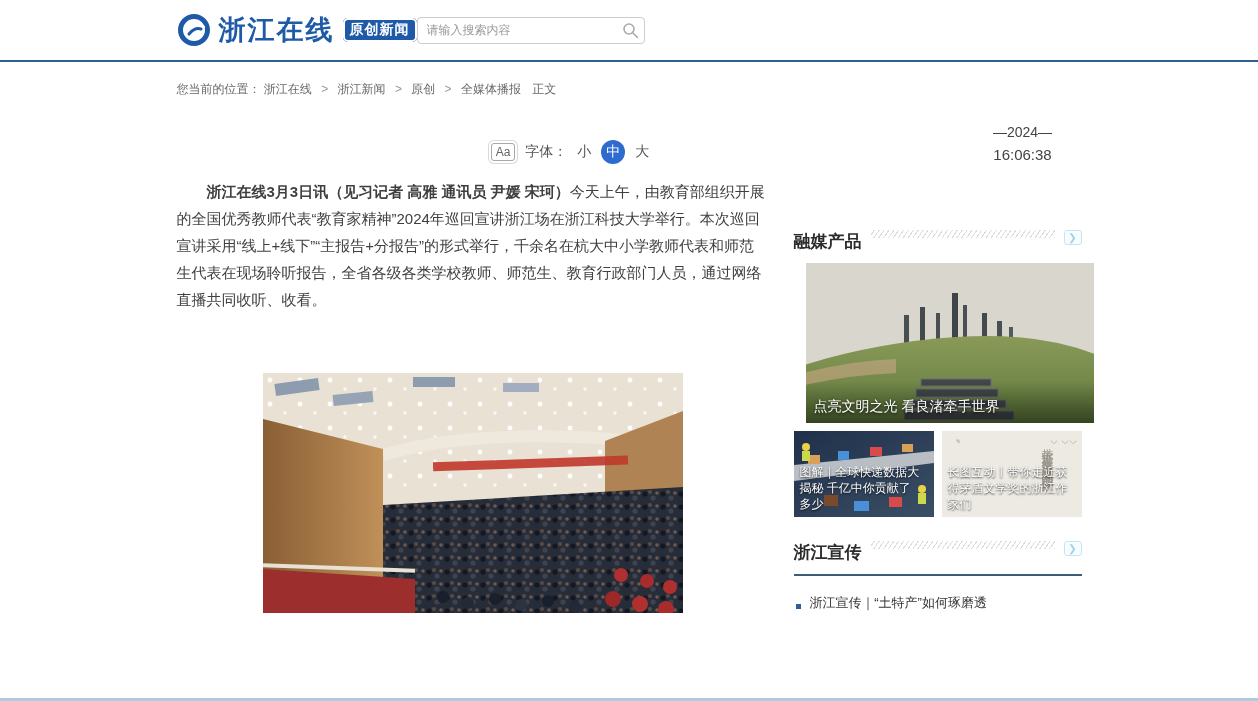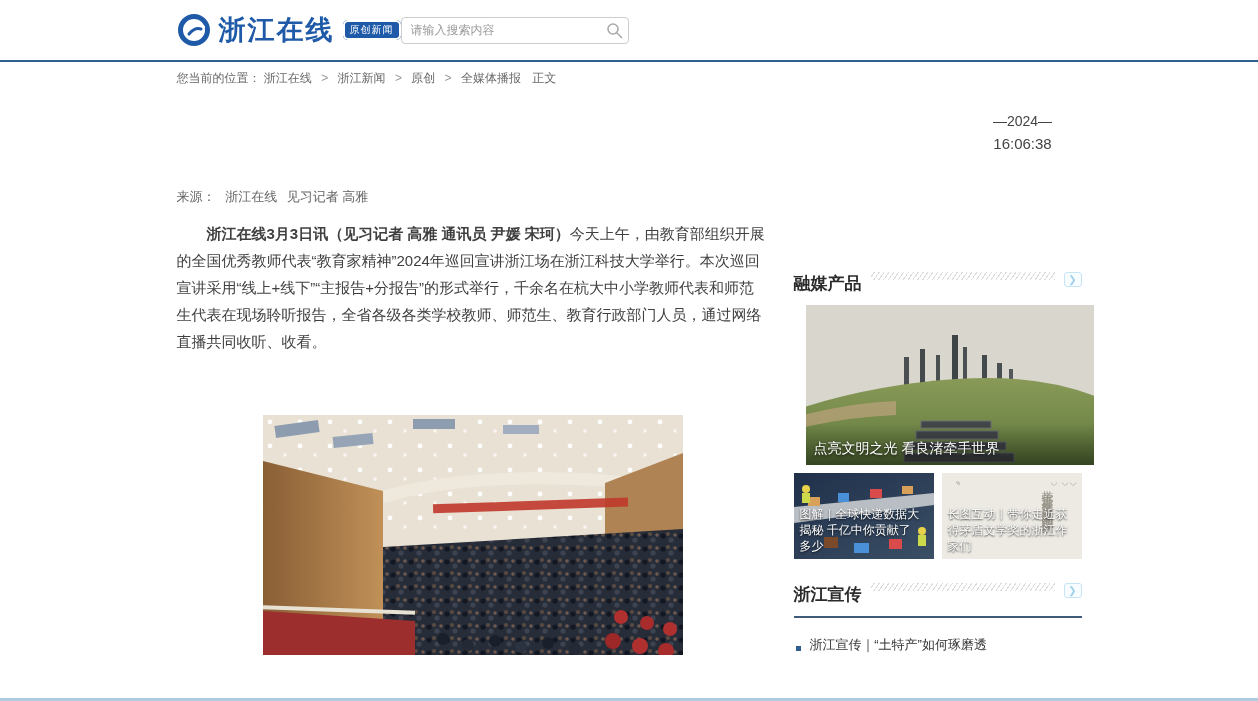--- a/index.html
+++ b/index.html
@@ -9,32 +9,32 @@
     background:#fff; color:#333; position:relative; overflow:hidden;
   }
   .container { width:905px; margin:0 auto; }
 
   
   .topbar { height:62px; border-bottom:2px solid #2e5f8f; background:#fff; }
   .topbar-inner { height:100%; display:flex; align-items:center; }
   .logo-group { display:flex; align-items:center; gap:8px; cursor:pointer; }
   .logo-icon { width:34px; height:34px; }
   .logo-text { font-size:27px; font-weight:bold; color:#1e5aa8; letter-spacing:2px; }
-  .logo-badge { background:#1e5aa8; color:#fff; font-size:10px; font-weight:normal;
+  .logo-badge { background:#1e5aa8; color:#fff; font-size:14px; font-weight:bold;
     padding:3px 7px; border-radius:5px; letter-spacing:1px; box-shadow:inset 0 0 0 2px #fff, inset 0 0 0 3px #1e5aa8; }
   .topnav { margin-left:auto; display:flex; gap:29px; margin-right:20px; }
   .topnav a { font-size:15px; color:#3c3c3c; text-decoration:none; cursor:pointer; }
   .searchbox { position:relative; width:228px; }
   .searchbox input { width:100%; height:27px; border:1px solid #ccc; border-radius:4px;
     font-size:12px; color:#555; padding:0 39px 0 9px; outline:none; font-family:inherit; }
   .searchbox input::placeholder { color:#9a9a9a; }
   .search-icon { position:absolute; right:6px; top:5px; width:17px; height:17px; cursor:pointer; }
 
   
-  .breadcrumb { margin-top:8px; font-size:12px; color:#666; }
+  .breadcrumb { margin-top:19px; font-size:12px; color:#666; }
   .breadcrumb .sep { margin:0 6px; color:#999; }
   .crumb-link { color:#666; cursor:pointer; }
   .crumb-current { margin-left:8px; color:#666; }
 
   
   .article-header { display:flex; margin-top:24px; }
   .ah-left { flex:1; }
   .article-title { font-size:22px; font-weight:bold; color:#333; text-align:center; letter-spacing:0.5px; }
   .fontsize-row { margin-top:18px; display:flex; justify-content:center; align-items:center; gap:10px;
     font-size:14px; color:#555; }
@@ -126,32 +126,34 @@
     <span class="crumb-link">浙江新闻</span>
     <span class="sep">&gt;</span>
     <span class="crumb-link">原创</span>
     <span class="sep">&gt;</span>
     <span class="crumb-link">全媒体播报</span>
     <span class="crumb-current">正文</span>
   </div>
 
   <div class="article-header">
     <div class="ah-left">
+      <div class="fontsize-row">
+        <span class="aa-box">Aa</span>
+        <span>字体：</span>
+        <span class="size-opt">小</span>
+        <span class="size-mid">中</span>
+        <span class="size-opt">大</span>
+      </div>
     </div>
     <div class="date-block">
       <div class="d-year">—2024—</div>
       <div class="d-time">16:06:38</div>
     </div>
   </div>
 
-  <div class="source-row">
-    <span>来源：</span>
-    <span>浙江在线</span>
-    <span>见习记者 高雅</span>
-  </div>
 
   <div class="content-row">
     <div class="left-col">
       <p class="article-body">
         <span class="lead-bold">浙江在线3月3日讯（见习记者 高雅 通讯员 尹媛 宋珂）</span><span>今天上午，由教育部组织开展的全国优秀教师代表“教育家精神”2024年巡回宣讲浙江场在浙江科技大学举行。本次巡回宣讲采用“线上+线下”“主报告+分报告”的形式举行，千余名在杭大中小学教师代表和师范生代表在现场聆听报告，全省各级各类学校教师、师范生、教育行政部门人员，通过网络直播共同收听、收看。</span>
       </p>
 
       <div class="article-photo">
         <svg viewBox="0 0 420 240" width="420" height="240">
           <defs>

